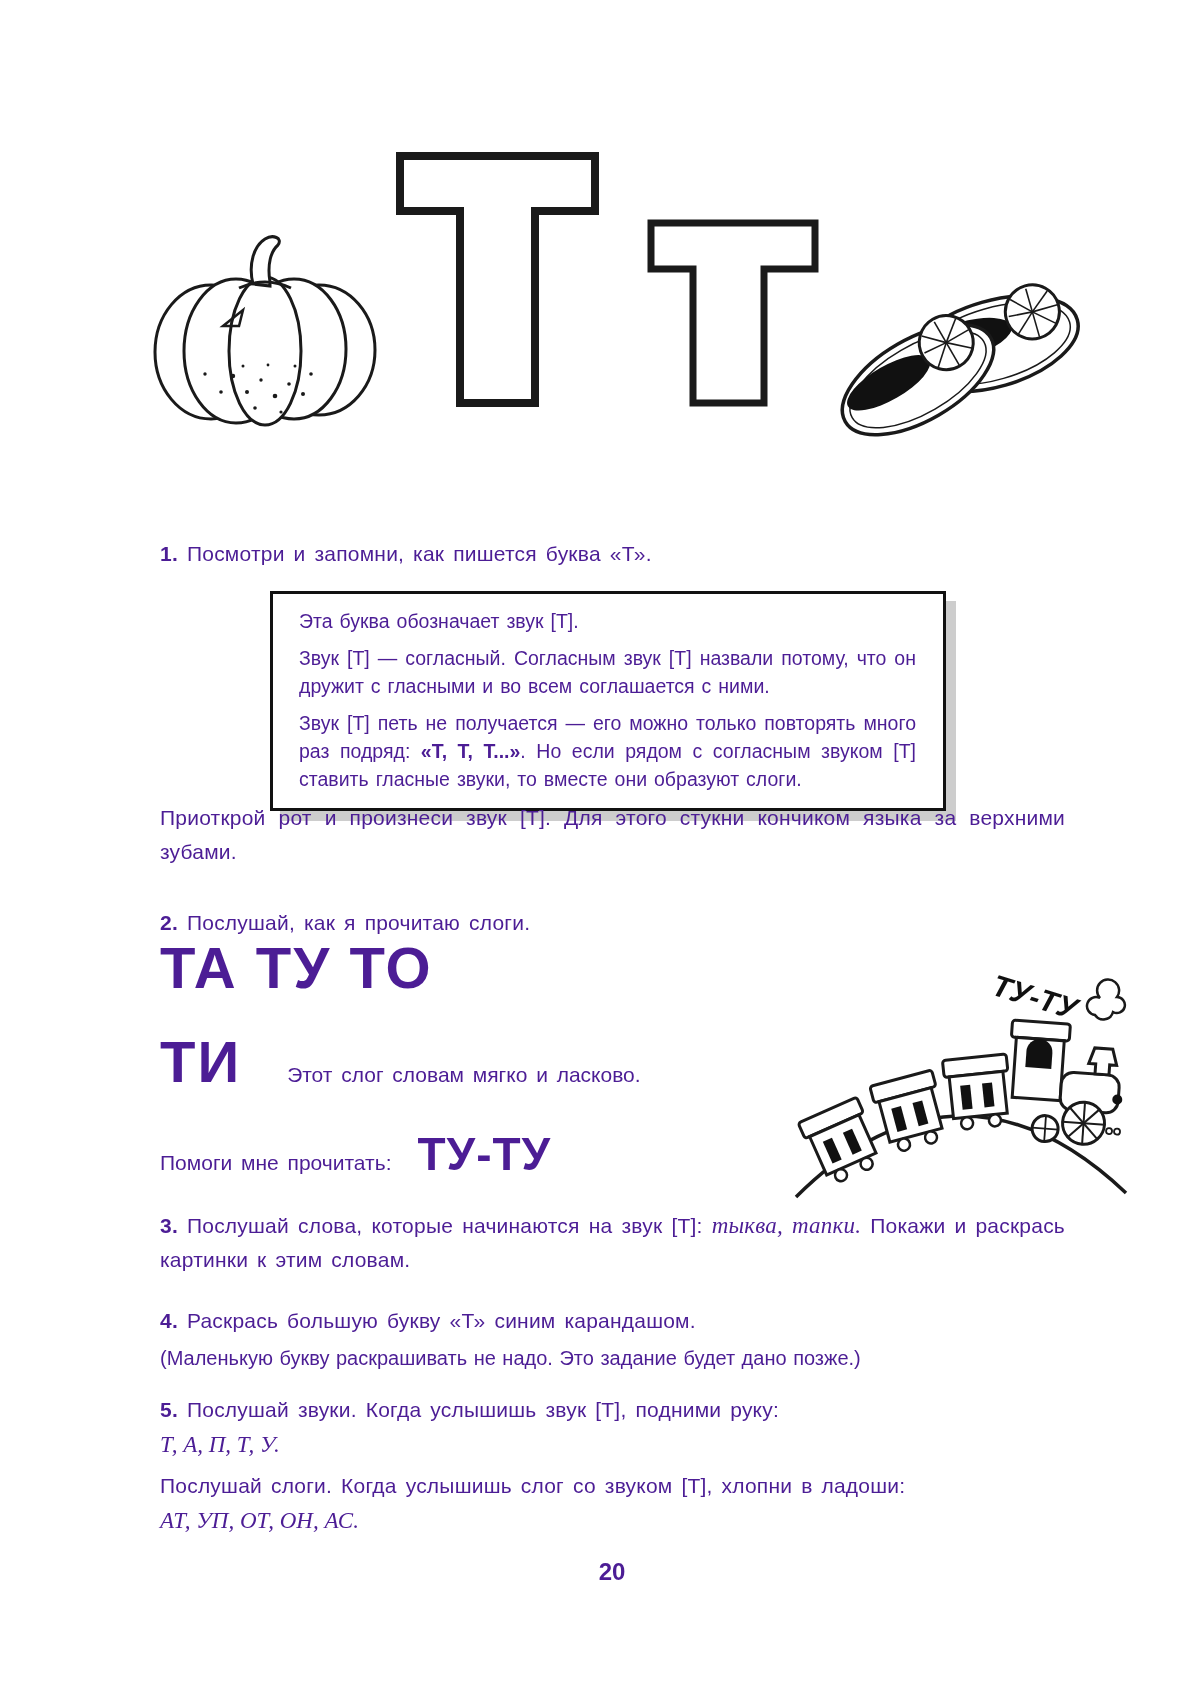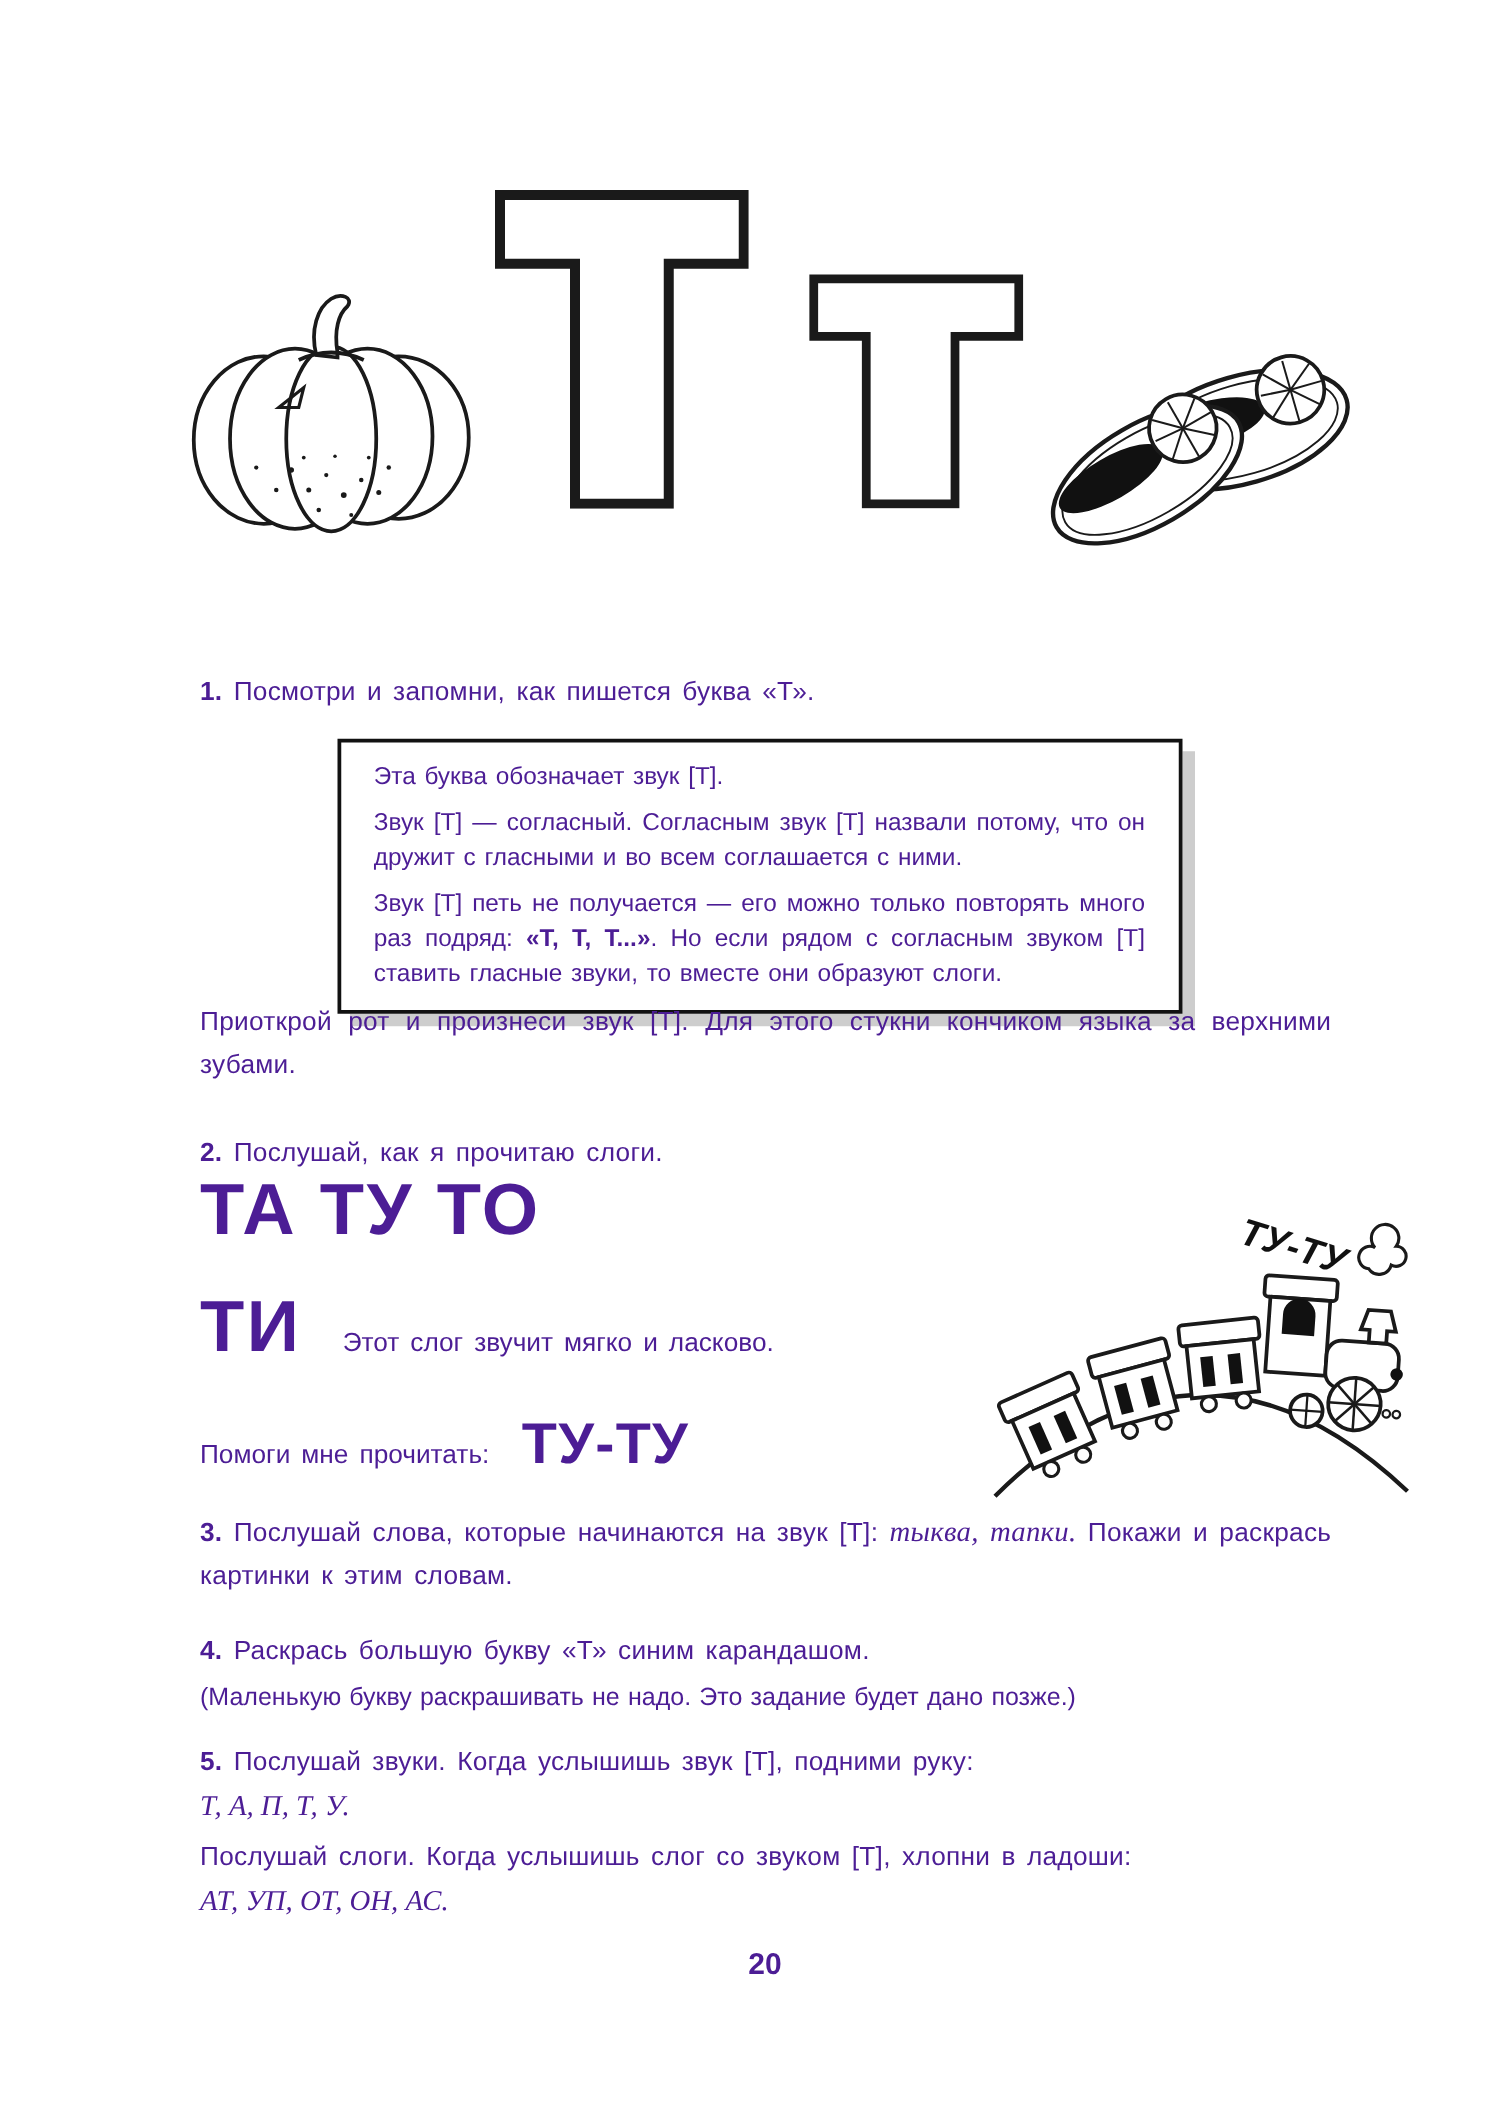--- a/index.html
+++ b/index.html
@@ -8,21 +8,21 @@
   .page *{box-sizing:border-box;}
   .abs{position:absolute;}
   .body-text{font-size:21px;line-height:34px;text-align:justify;word-spacing:.14em;letter-spacing:.01em;}
   .single{text-align:left;}
   .num{font-weight:bold;margin-right:9px;}
   .infobox{border:3px solid #111;background:#fff;box-shadow:10px 10px 0 0 #cdcdcd;
            padding:13px 27px 15px 26px;font-size:19.5px;line-height:28px;}
   .infobox p{margin:0 0 9px 0;text-align:justify;word-spacing:.08em;}
   .infobox p:last-child{margin-bottom:0;}
   .b{font-weight:bold;}
-  .syl-row{display:flex;align-items:baseline;gap:33px;white-space:nowrap;}
+  .syl-row{display:flex;align-items:baseline;gap:46px;white-space:nowrap;}
   .syl-big{font-size:58px;font-weight:bold;letter-spacing:2px;line-height:1;}
   .syl-note{font-size:21px;word-spacing:.14em;}
   .help-word{font-size:46px;font-weight:bold;letter-spacing:1px;line-height:1;}
   .it{font-family:"Liberation Serif",serif;font-style:italic;font-size:23px;}
   .note-small{font-size:20px;line-height:30px;word-spacing:.05em;}
   .pagenum{left:0;right:0;text-align:center;font-size:24px;font-weight:bold;padding-left:24px;}
   svg{display:block;}
 </style>
 </head>
 <body>
@@ -122,21 +122,21 @@
   <div class="abs body-text single" style="left:160px;top:893px;width:905px">
     <span class="num">2.</span><span>Послушай, как я прочитаю слоги.</span>
   </div>
 
   <div class="abs syl-row" style="left:160px;top:926px">
     <span class="syl-big">ТА ТУ ТО</span>
   </div>
 
   <div class="abs syl-row" style="left:160px;top:1020px">
     <span class="syl-big">ТИ</span>
-    <span class="syl-note">Этот слог звучит мягко и ласково.</span>
+    <span class="syl-note">Этот слог словам мягко и ласково.</span>
   </div>
 
   <svg class="abs" style="left:790px;top:952px" width="340" height="240" viewBox="0 0 340 240">
     <path d="M6,232 C90,148 205,104 336,228" fill="none" stroke="#1a1a1a" stroke-width="3.5"></path>
 
     <g transform="translate(52,178) rotate(-24)">
       <rect x="-32" y="-36" width="64" height="17" rx="3" fill="#fff" stroke="#1a1a1a" stroke-width="3"></rect>
       <rect x="-27" y="-19" width="54" height="42" fill="#fff" stroke="#1a1a1a" stroke-width="3"></rect>
       <rect x="-17" y="-9" width="10" height="24" fill="#111"></rect>
       <rect x="5" y="-9" width="10" height="24" fill="#111"></rect>

